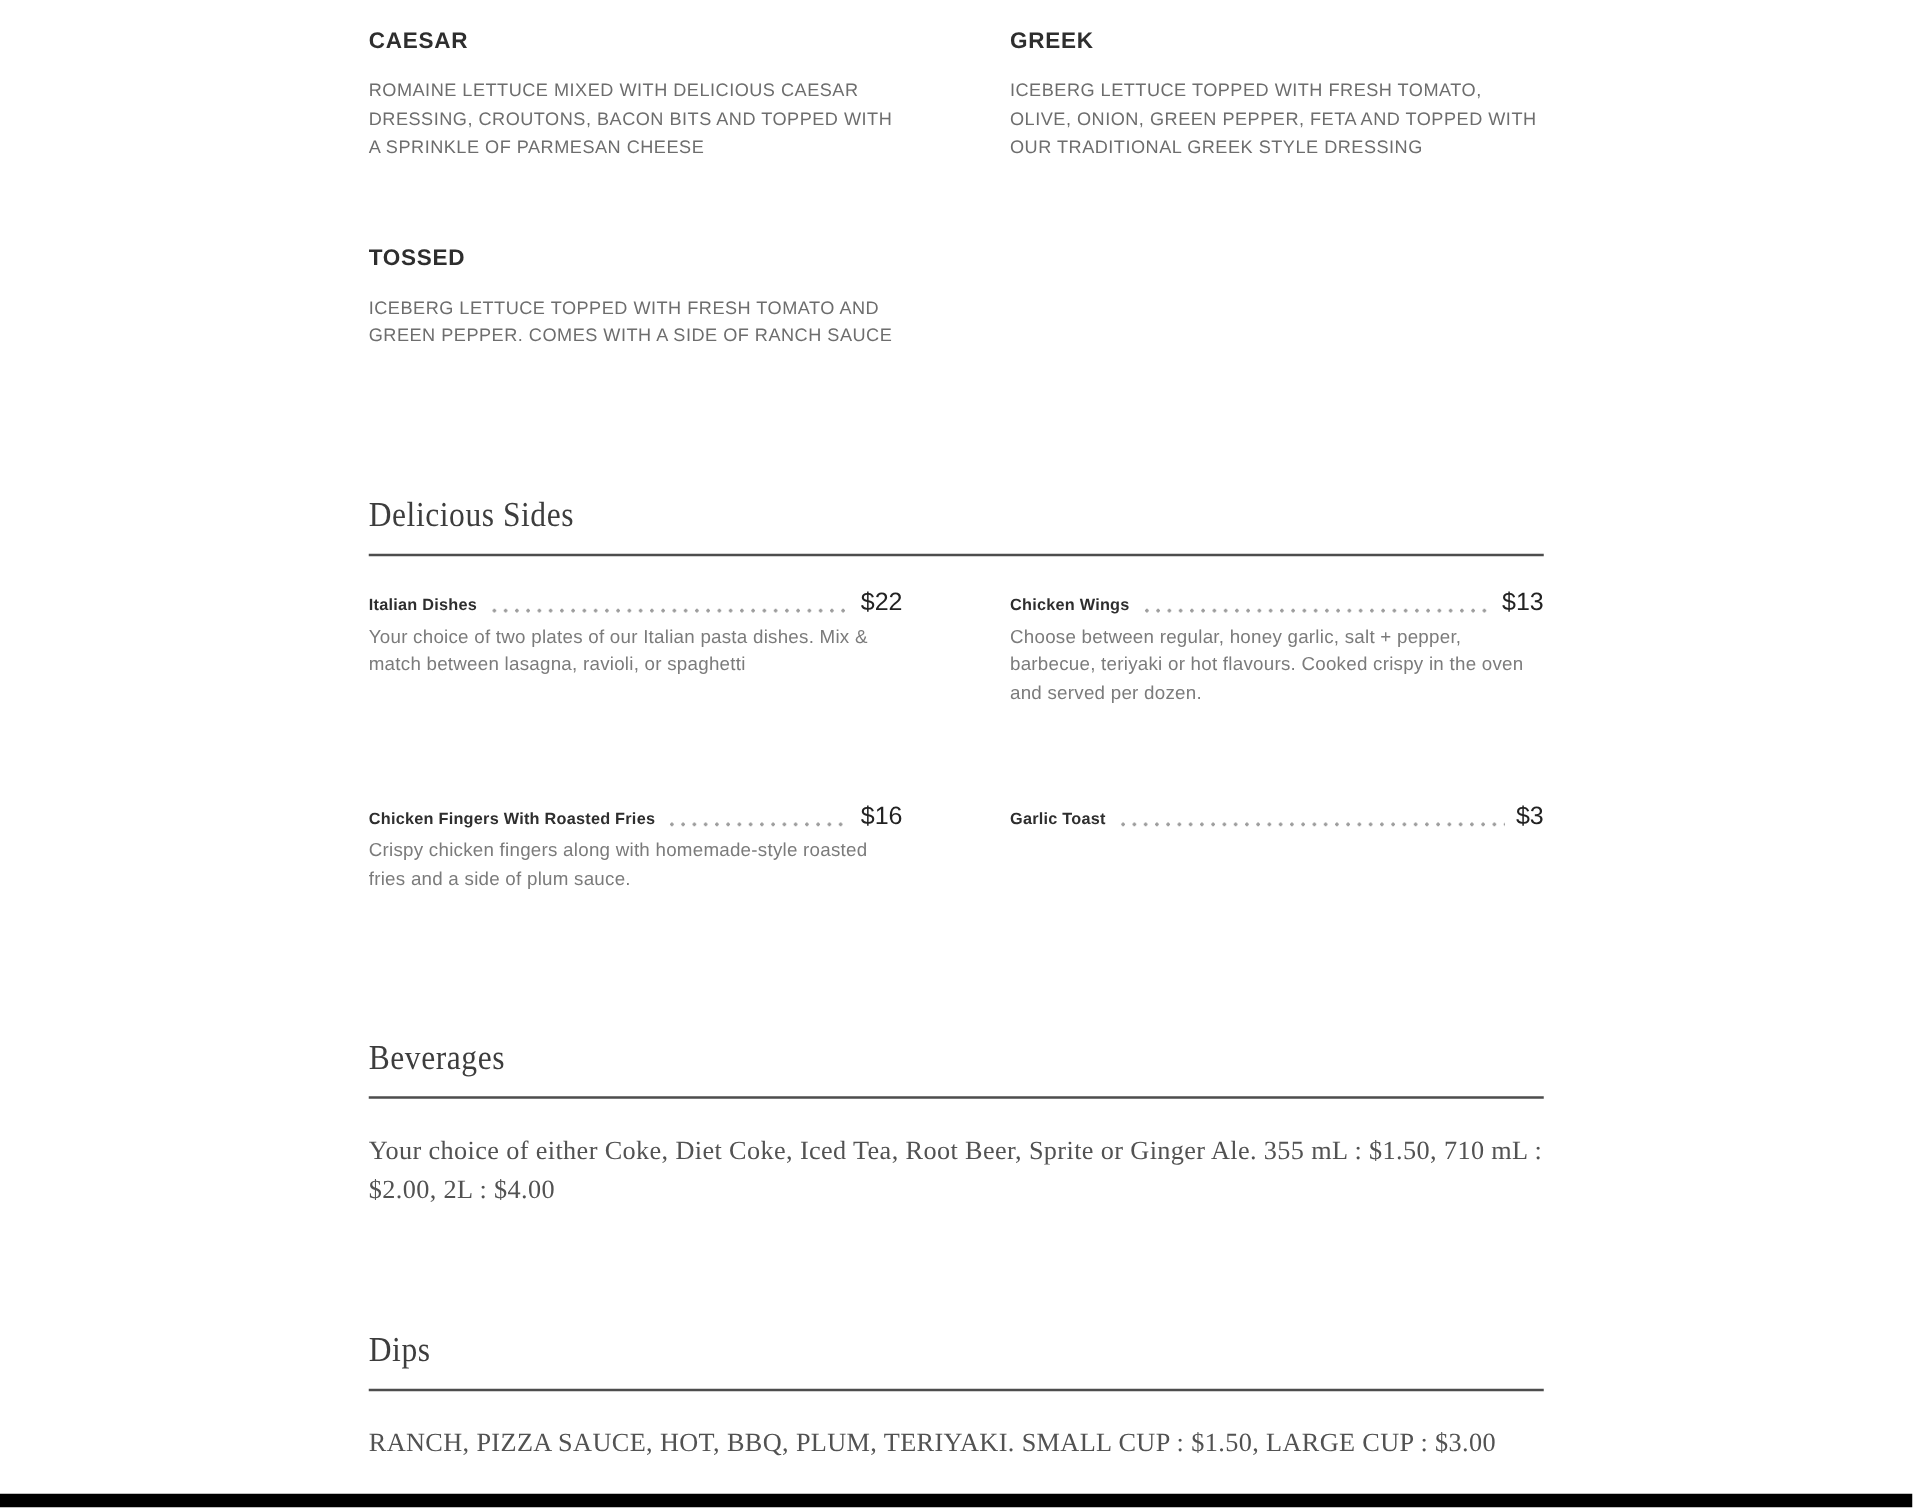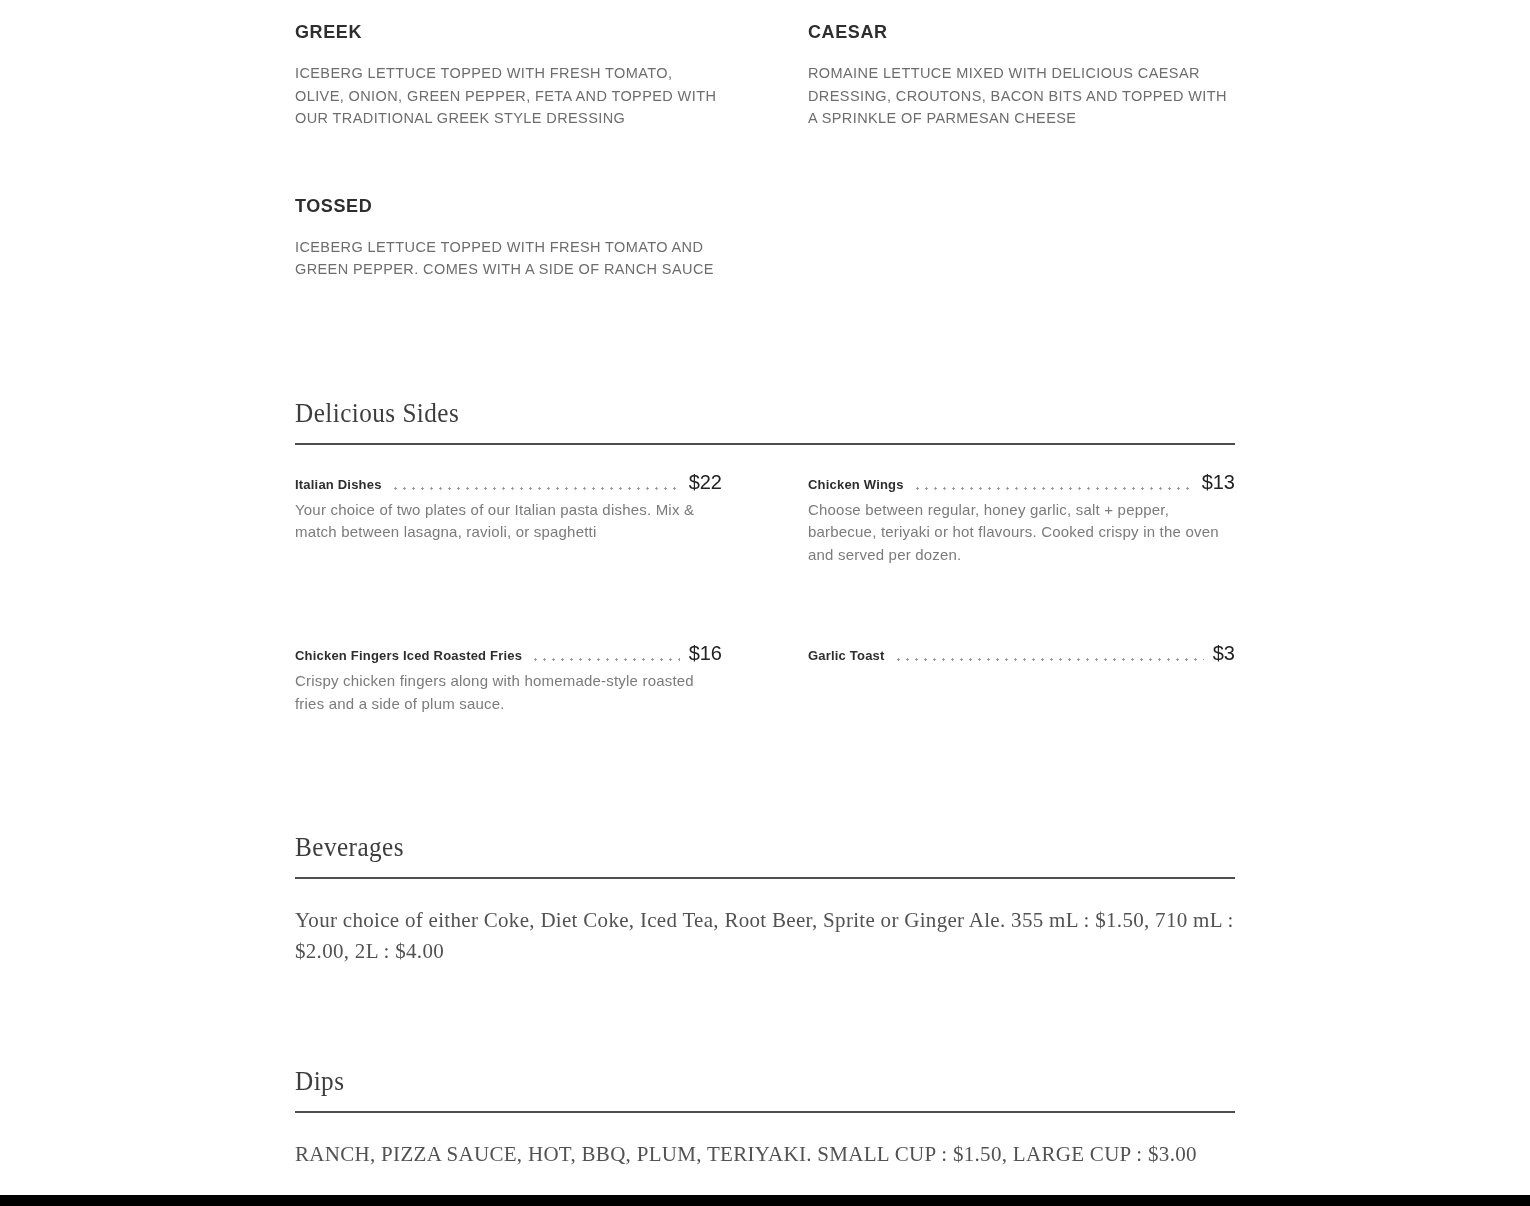--- a/index.html
+++ b/index.html
@@ -129,26 +129,26 @@
     background: #000000;
   }
 </style>
 </head>
 <body>
 
 <div class="content">
 
   <div class="two-col salads-grid">
     <div>
+      <h3 class="salad-name">CAESAR</h3>
+      <p class="salad-desc">ROMAINE LETTUCE MIXED WITH DELICIOUS CAESAR DRESSING, CROUTONS, BACON BITS AND TOPPED WITH A SPRINKLE OF PARMESAN CHEESE</p>
+    </div>
+    <div>
       <h3 class="salad-name">GREEK</h3>
       <p class="salad-desc">ICEBERG LETTUCE TOPPED WITH FRESH TOMATO, OLIVE, ONION, GREEN PEPPER, FETA AND TOPPED WITH OUR TRADITIONAL GREEK STYLE DRESSING</p>
-    </div>
-    <div>
-      <h3 class="salad-name">CAESAR</h3>
-      <p class="salad-desc">ROMAINE LETTUCE MIXED WITH DELICIOUS CAESAR DRESSING, CROUTONS, BACON BITS AND TOPPED WITH A SPRINKLE OF PARMESAN CHEESE</p>
     </div>
     <div>
       <h3 class="salad-name">TOSSED</h3>
       <p class="salad-desc">ICEBERG LETTUCE TOPPED WITH FRESH TOMATO AND GREEN PEPPER. COMES WITH A SIDE OF RANCH SAUCE</p>
     </div>
     <div></div>
   </div>
 
   <div class="menu-section">
     <h2 class="section-title">Delicious Sides</h2>
@@ -169,21 +169,21 @@
         <div class="item-row">
           <span class="item-name">Chicken Wings</span>
           <span class="leader"></span>
           <span class="item-price">$13</span>
         </div>
         <p class="item-desc">Choose between regular, honey garlic, salt + pepper, barbecue, teriyaki or hot flavours. Cooked crispy in the oven and served per dozen.</p>
       </div>
 
       <div>
         <div class="item-row">
-          <span class="item-name">Chicken Fingers Iced Roasted Fries</span>
+          <span class="item-name">Chicken Fingers With Roasted Fries</span>
           <span class="leader"></span>
           <span class="item-price">$16</span>
         </div>
         <p class="item-desc">Crispy chicken fingers along with homemade-style roasted fries and a side of plum sauce.</p>
       </div>
 
       <div>
         <div class="item-row">
           <span class="item-name">Garlic Toast</span>
           <span class="leader"></span>

